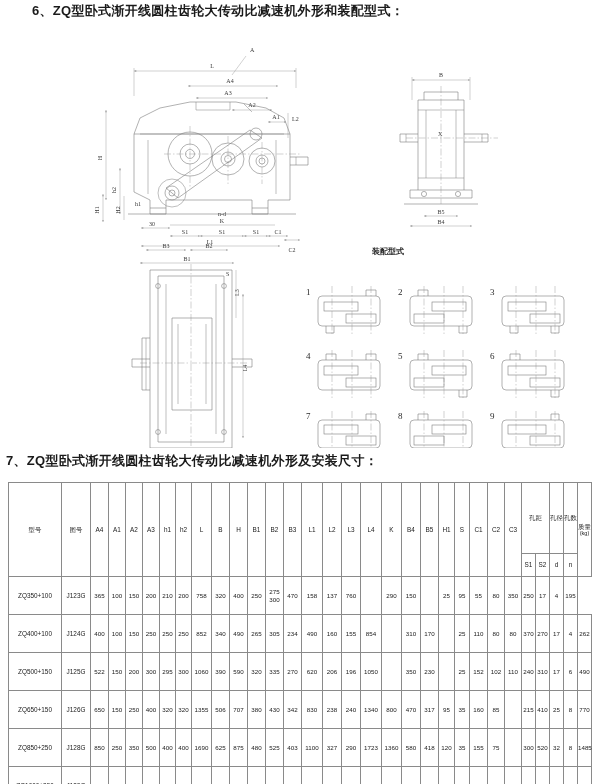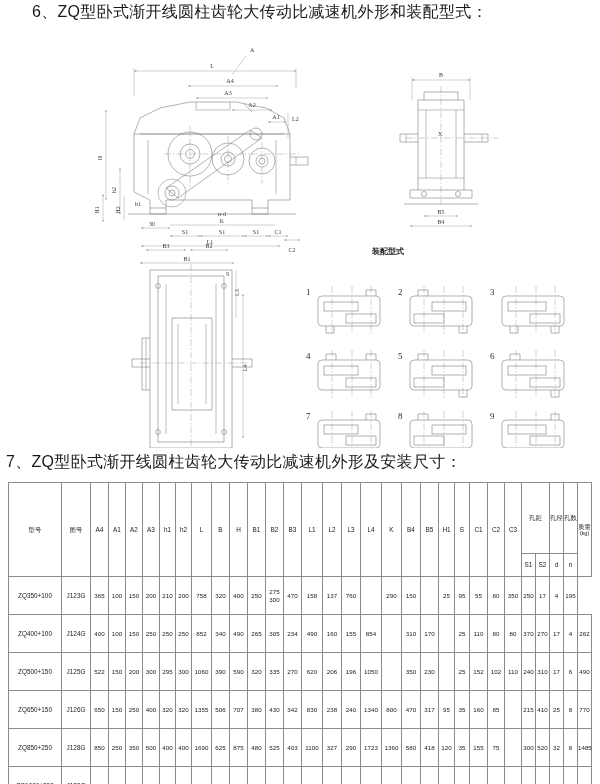--- a/index.html
+++ b/index.html
@@ -5,22 +5,22 @@
   html,body{margin:0;padding:0;}
   body{
     width:600px;height:784px;
     background:#ffffff;
     font-family:"Liberation Sans","DejaVu Sans",sans-serif;
     color:#1a1a1a;
     position:relative;
     overflow:hidden;
   }
   .heading{
-    font-size:16px;
-    font-weight:normal;
+    font-size:13px;
+    font-weight:bold;
     letter-spacing:.3px;
     white-space:nowrap;
   }
   #heading-1{position:absolute;left:32px;top:2px;}
   #heading-2{position:absolute;left:6px;top:452px;}
 
   
   #drawing{position:absolute;left:0;top:18px;width:516px;height:430px;}
   #drawing svg{display:block;}
 

